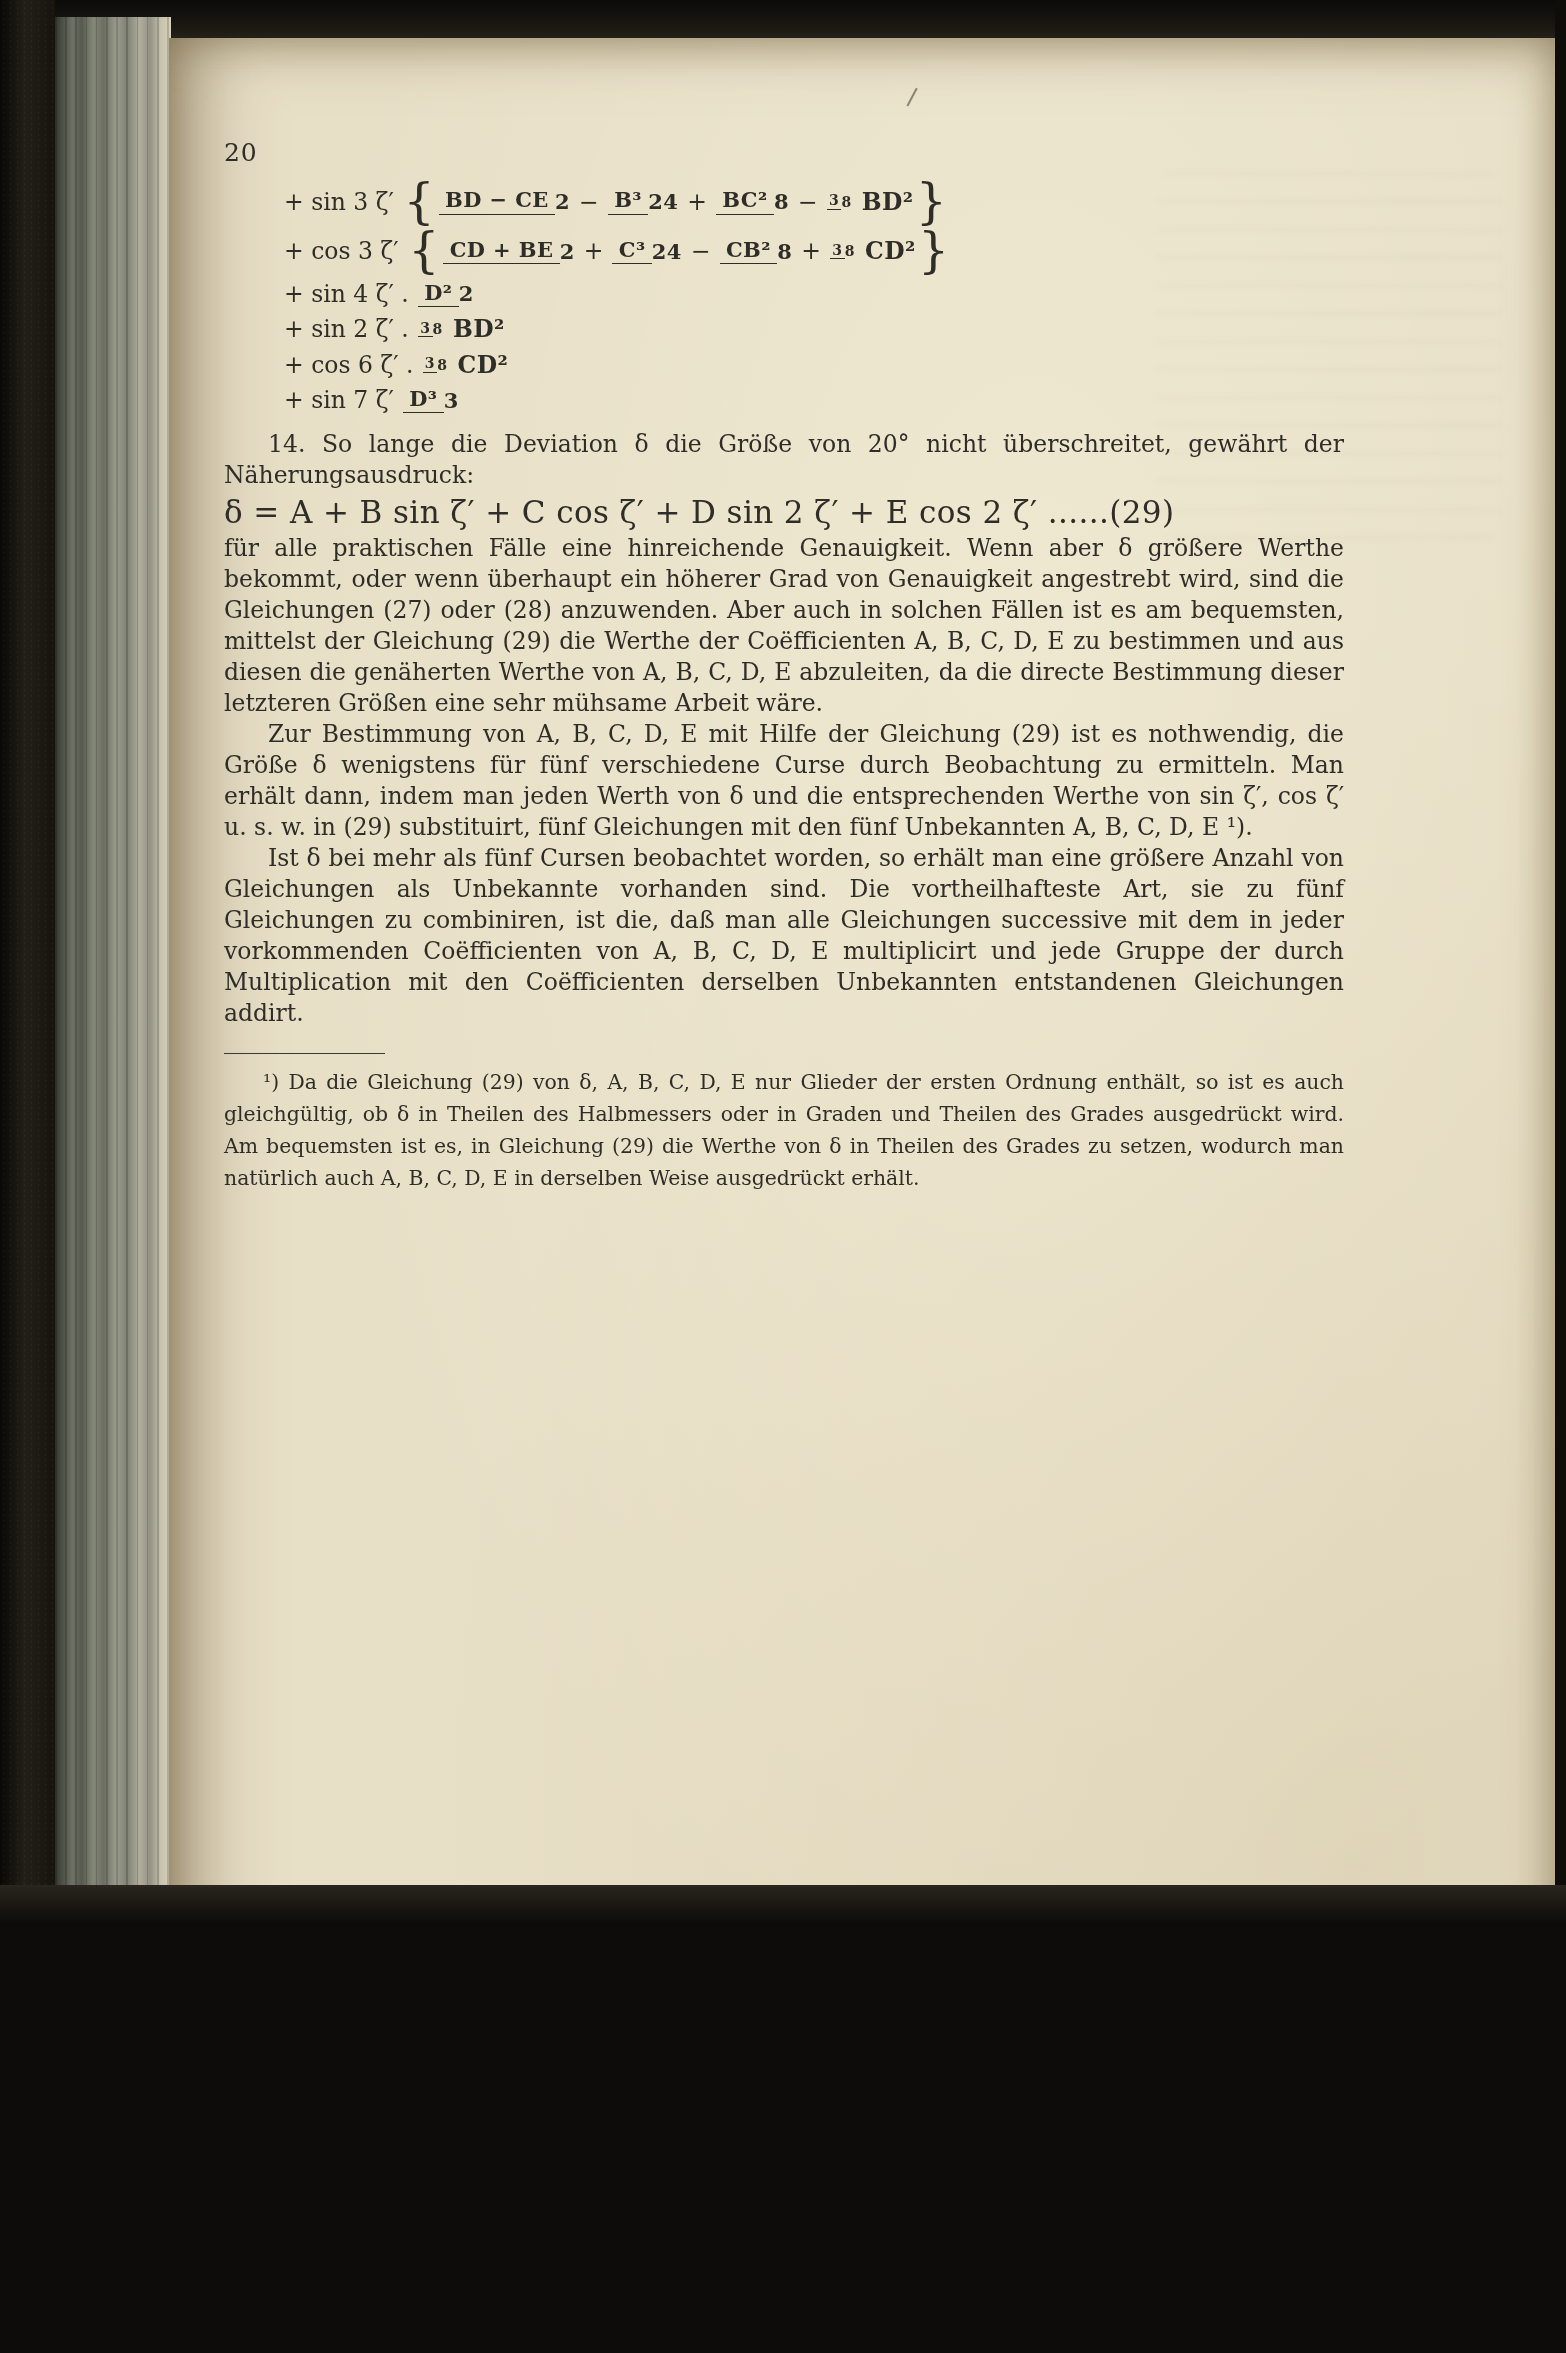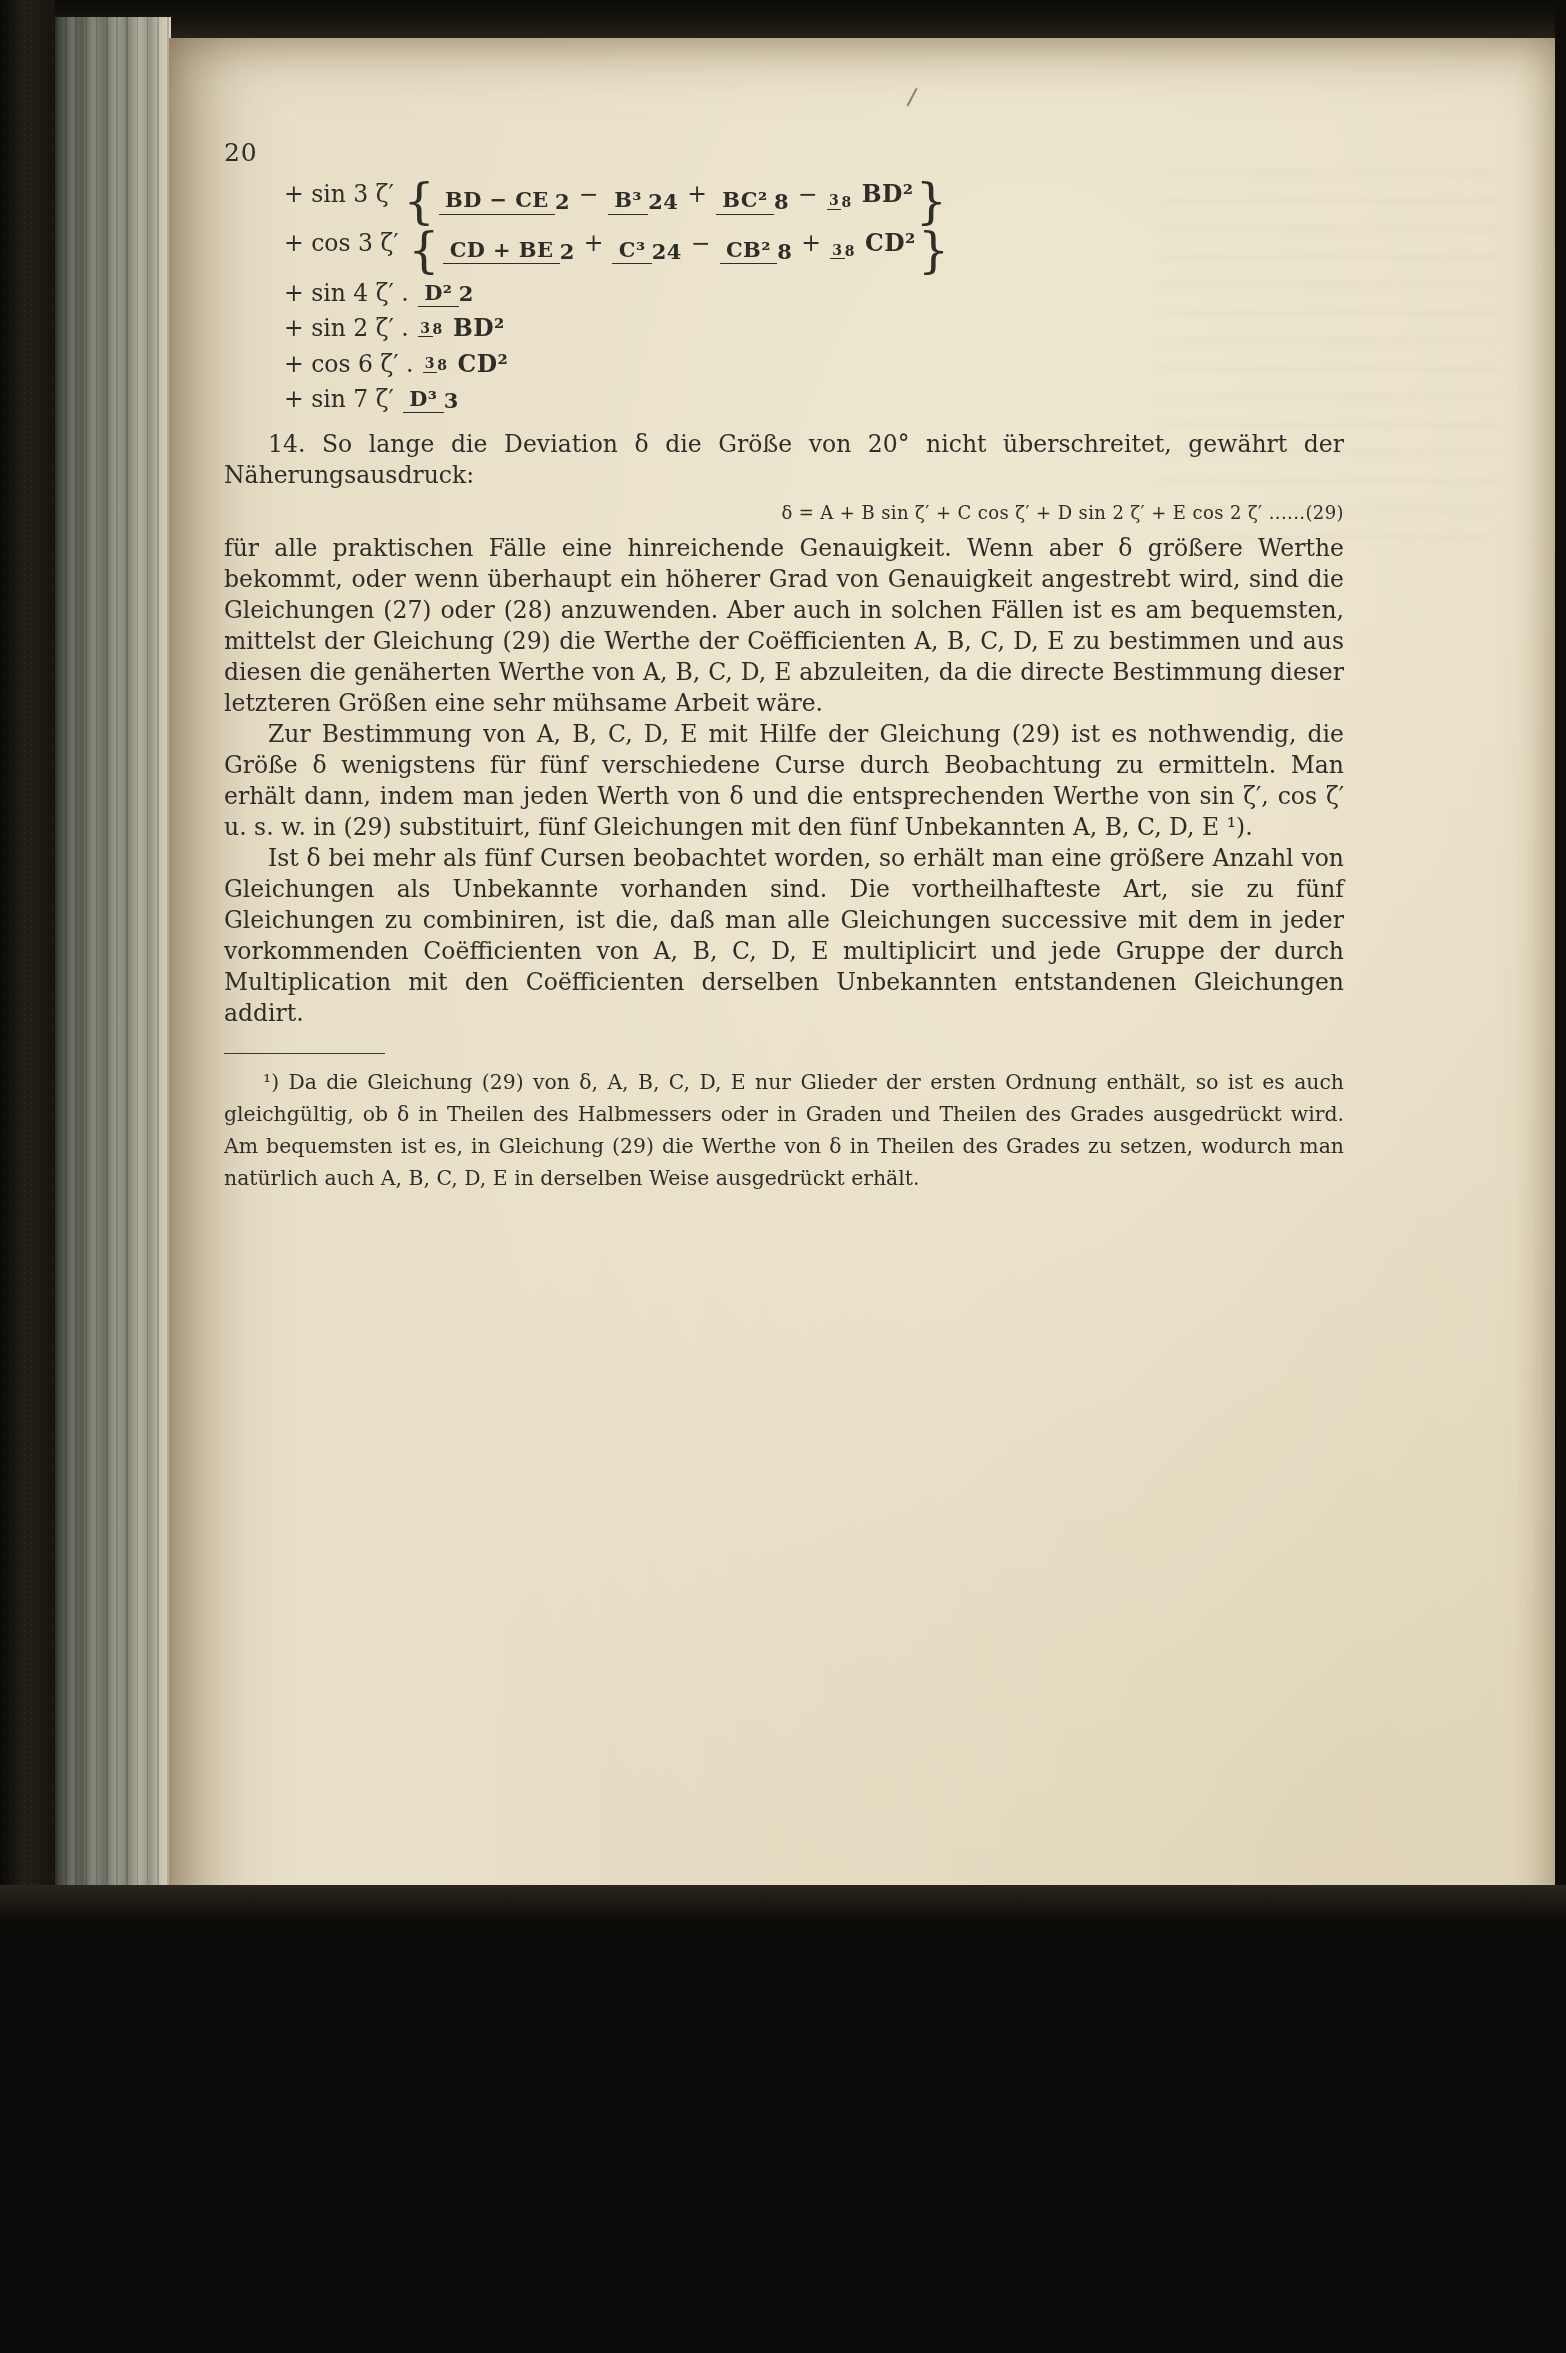--- a/index.html
+++ b/index.html
@@ -62,36 +62,36 @@
   .speck{
     position:absolute; left:742px; top:49px; width:1.6px; height:20.4px;
     background:rgba(60,55,45,0.55); transform:rotate(28deg); z-index:2;
   }
   .content { position:relative; z-index:2; padding:0 213px 0 55px; width:1120px; }
 
   .pagenum { margin-top:100px; font-size:25px; letter-spacing:0.8px; }
 
   
   .formulas { margin-top:12.5px; margin-left:60px; font-size:23.5px; }
-  .fline { display:flex; min-height:30px; margin-bottom:5.5px; }
+  .fline { display:flex; align-items:center; min-height:30px; margin-bottom:5.5px; }
   .fline span { white-space:pre; }
   .frak { font-weight:700; letter-spacing:0.4px; }
   .frac { display:inline-flex; flex-direction:row; align-items:center;
           font-size:21px; line-height:1.12; margin:1.6px 1.6px; }
   .frac .n { border-bottom:1.6px solid #2f2d28; padding:0 6.3px 1.6px; }
   .frac .d { padding-top:0.8px; }
   .frac.coef { font-size:14px; line-height:1.05; }
   .frac.coef .n { border-bottom-width:1.6px; padding:0 2.3px 0.8px; }
   .brace { font-size:49px; font-weight:400; line-height:0.9; padding:0 2.3px; }
 
   
   .para { margin:0; font-size:23.5px; line-height:31px; text-align:justify; }
   .para.indent { text-indent:44px; }
   .p14 { margin-top:14px; }
-  .equation { margin:6.3px 0 4.7px 0; font-size:18px; line-height:31px; letter-spacing:0.4px;text-align:right; }
+  .equation { margin:6.3px 0 4.7px 0; font-size:31px; line-height:31px; letter-spacing:0.4px; }
   .fnrule { margin-top:23.5px; width:161px; border-top:1.6px solid #3b3933; }
   .footnote { margin:12.5px 0 0 0; font-size:20.4px; line-height:32px;
               text-align:justify; text-indent:39px; }
 </style>
 </head>
 <body>
 
 <div class="scene">
   <div class="cover-top"></div>
   <div class="cover-left"></div>

